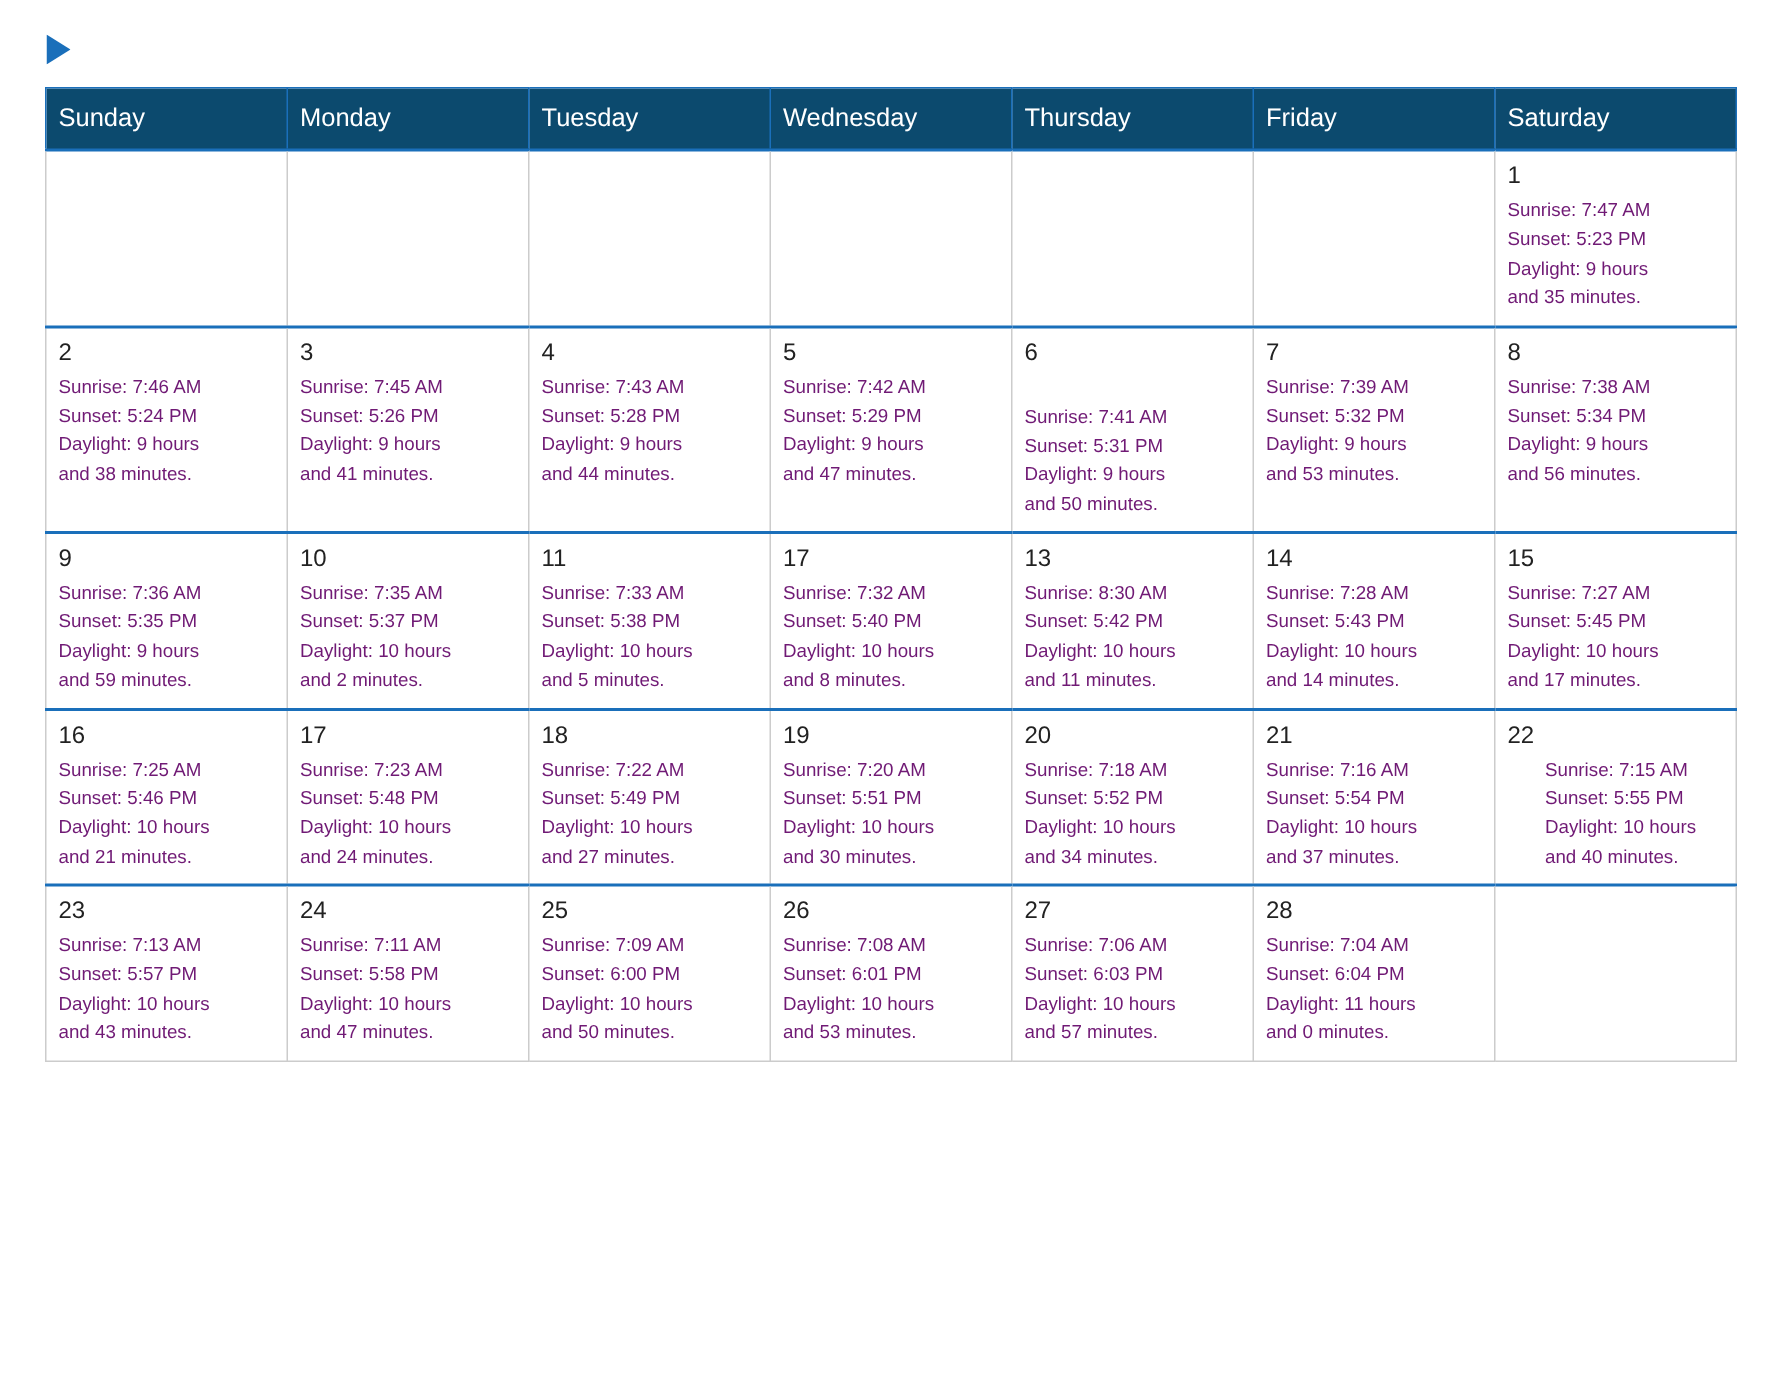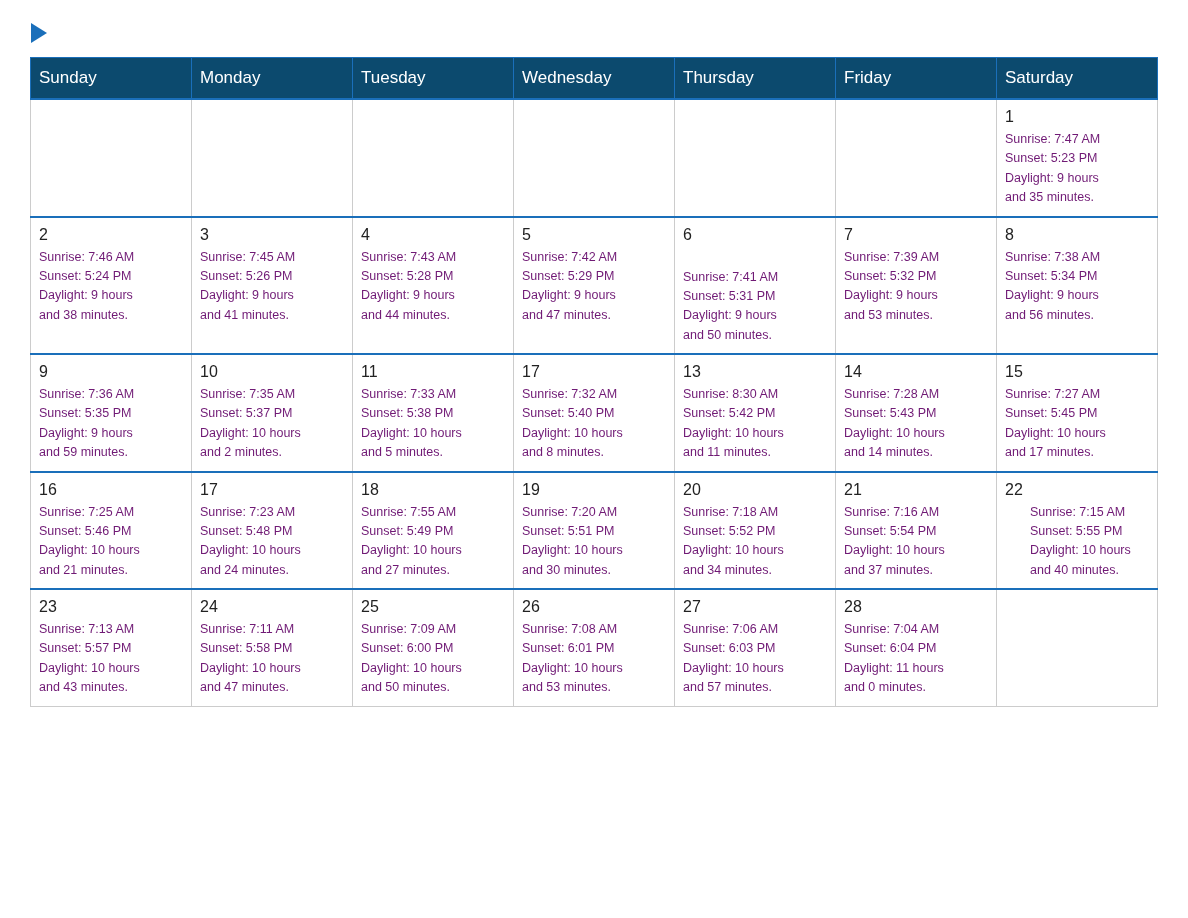--- a/index.html
+++ b/index.html
@@ -263,21 +263,21 @@
         </td>
         <td>
           <span class="day-number">17</span>
           <div class="day-info" style="white-space: pre-line;">Sunrise: 7:23 AM
 Sunset: 5:48 PM
 Daylight: 10 hours
 and 24 minutes.</div>
         </td>
         <td>
           <span class="day-number">18</span>
-          <div class="day-info" style="white-space: pre-line;">Sunrise: 7:55 AM
+          <div class="day-info" style="white-space: pre-line;">Sunrise: 7:22 AM
 Sunset: 5:49 PM
 Daylight: 10 hours
 and 27 minutes.</div>
         </td>
         <td>
           <span class="day-number">19</span>
           <div class="day-info" style="white-space: pre-line;">Sunrise: 7:20 AM
 Sunset: 5:51 PM
 Daylight: 10 hours
 and 30 minutes.</div>

